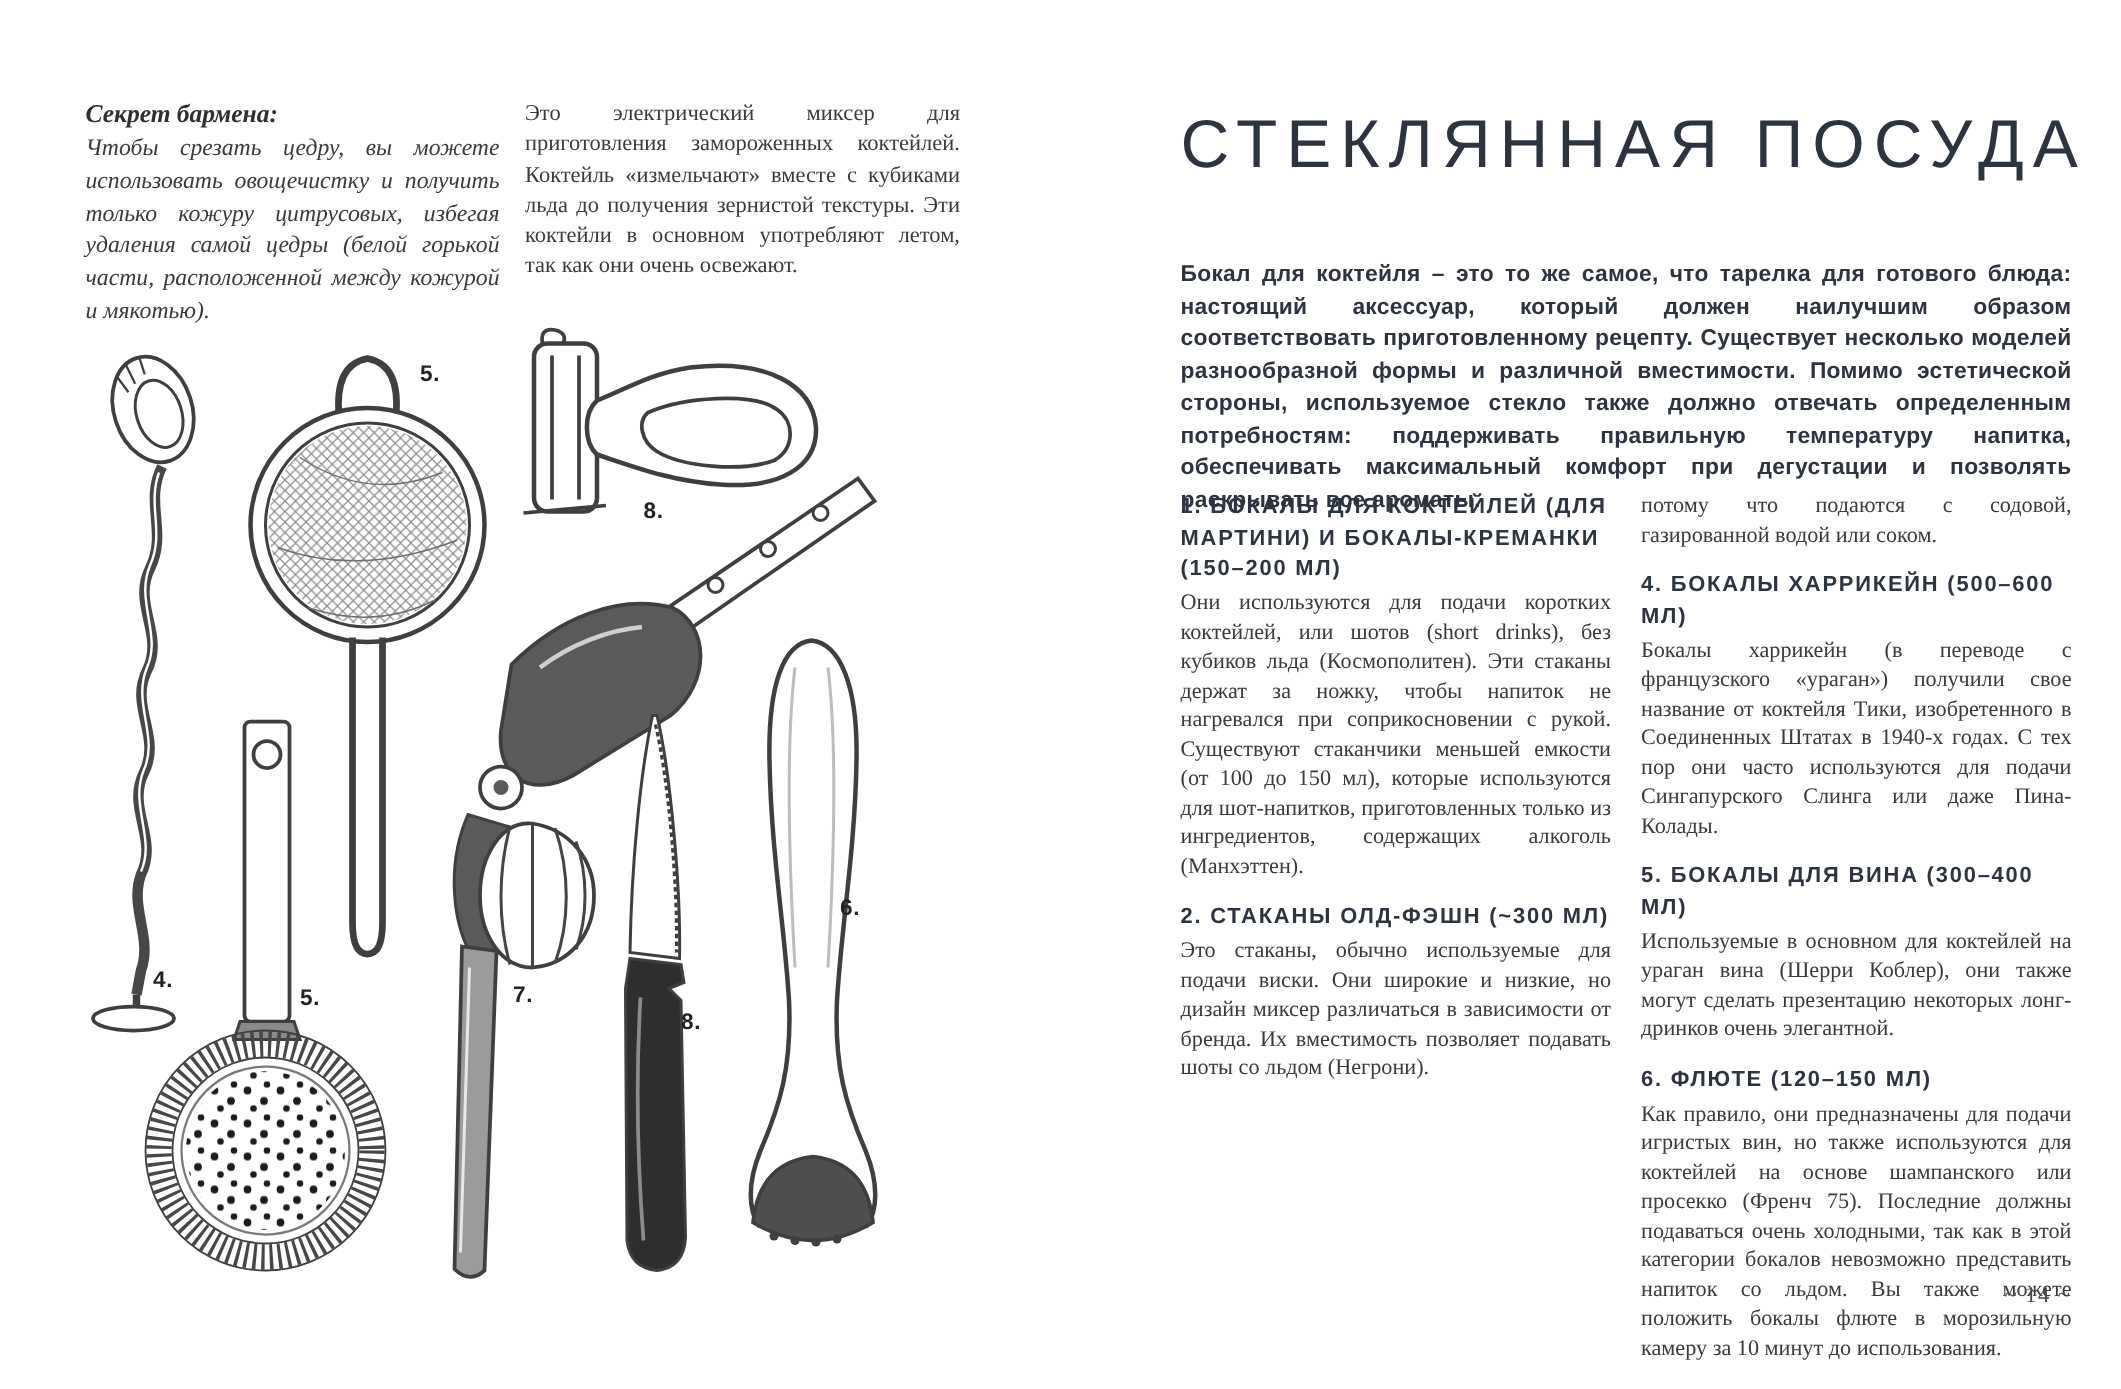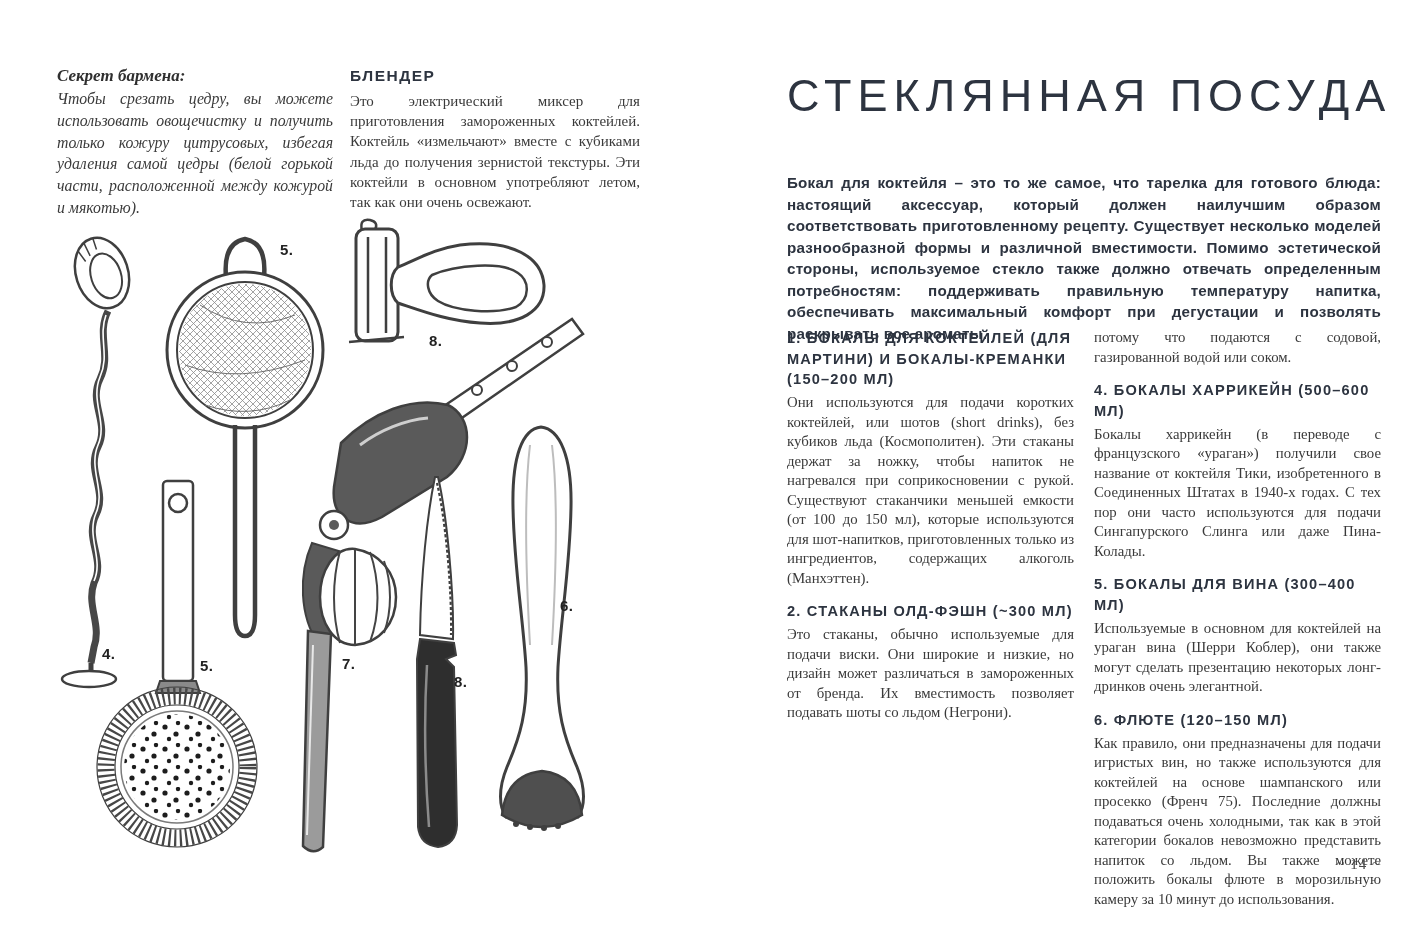--- a/index.html
+++ b/index.html
@@ -67,21 +67,20 @@
 <div class="spread">
 
   <section class="page page-left">
 
     <div class="tip-block">
       <h3 class="tip-heading">Секрет бармена:</h3>
       <p class="tip-body">Чтобы срезать цедру, вы можете использовать овощечистку и получить только кожуру цитрусовых, избегая удаления самой цедры (белой горькой части, расположенной между кожурой и мякотью).</p>
     </div>
 
     <div class="blender-block">
-      <h3 class="sans-heading">БЛЕНДЕР</h3>
       <p class="blender-body">Это электрический миксер для приготовления замороженных коктейлей. Коктейль «измельчают» вместе с кубиками льда до получения зернистой текстуры. Эти коктейли в основном употребляют летом, так как они очень освежают.</p>
     </div>
 
     <div class="illustrations">
       <svg width="612" height="700" viewBox="0 0 612 700">
         <defs>
           <pattern id="mesh" patternUnits="userSpaceOnUse" width="7" height="7">
             <path d="M0,7 L7,0 M0,0 L7,7" stroke="#8b8b8b" stroke-width="0.8" fill="none"></path>
           </pattern>
           <pattern id="holes" patternUnits="userSpaceOnUse" width="22" height="22">
@@ -184,21 +183,21 @@
     <p class="intro">Бокал для коктейля – это то же самое, что тарелка для готового блюда: настоящий аксессуар, который должен наилучшим образом соответствовать приготовленному рецепту. Существует несколько моделей разнообразной формы и различной вместимости. Помимо эстетической стороны, используемое стекло также должно отвечать определенным потребностям: поддерживать правильную температуру напитка, обеспечивать максимальный комфорт при дегустации и позволять раскрывать все ароматы.</p>
 
     <div class="cols">
       <div class="col">
         <div class="sec">
           <h4>1. БОКАЛЫ ДЛЯ КОКТЕЙЛЕЙ (ДЛЯ МАРТИНИ) И БОКАЛЫ-КРЕМАНКИ (150–200 МЛ)</h4>
           <p>Они используются для подачи коротких коктейлей, или шотов (short drinks), без кубиков льда (Космополитен). Эти стаканы держат за ножку, чтобы напиток не нагревался при соприкосновении с рукой. Существуют стаканчики меньшей емкости (от 100 до 150 мл), которые используются для шот-напитков, приготовленных только из ингредиентов, содержащих алкоголь (Манхэттен).</p>
         </div>
         <div class="sec">
           <h4>2. СТАКАНЫ ОЛД-ФЭШН (~300 МЛ)</h4>
-          <p>Это стаканы, обычно используемые для подачи виски. Они широкие и низкие, но дизайн может различаться в замороженных от бренда. Их вместимость позволяет подавать шоты со льдом (Негрони).</p>
+          <p>Это стаканы, обычно используемые для подачи виски. Они широкие и низкие, но дизайн миксер различаться в зависимости от бренда. Их вместимость позволяет подавать шоты со льдом (Негрони).</p>
         </div>
         <div class="sec">
         </div>
       </div>
       <div class="col">
         <p class="cont">потому что подаются с содовой, газированной водой или соком.</p>
         <div class="sec">
           <h4>4. БОКАЛЫ ХАРРИКЕЙН (500–600 МЛ)</h4>
           <p>Бокалы харрикейн (в переводе с французского «ураган») получили свое название от коктейля Тики, изобретенного в Соединенных Штатах в 1940-х годах. С тех пор они часто используются для подачи Сингапурского Слинга или даже Пина-Колады.</p>
         </div>

